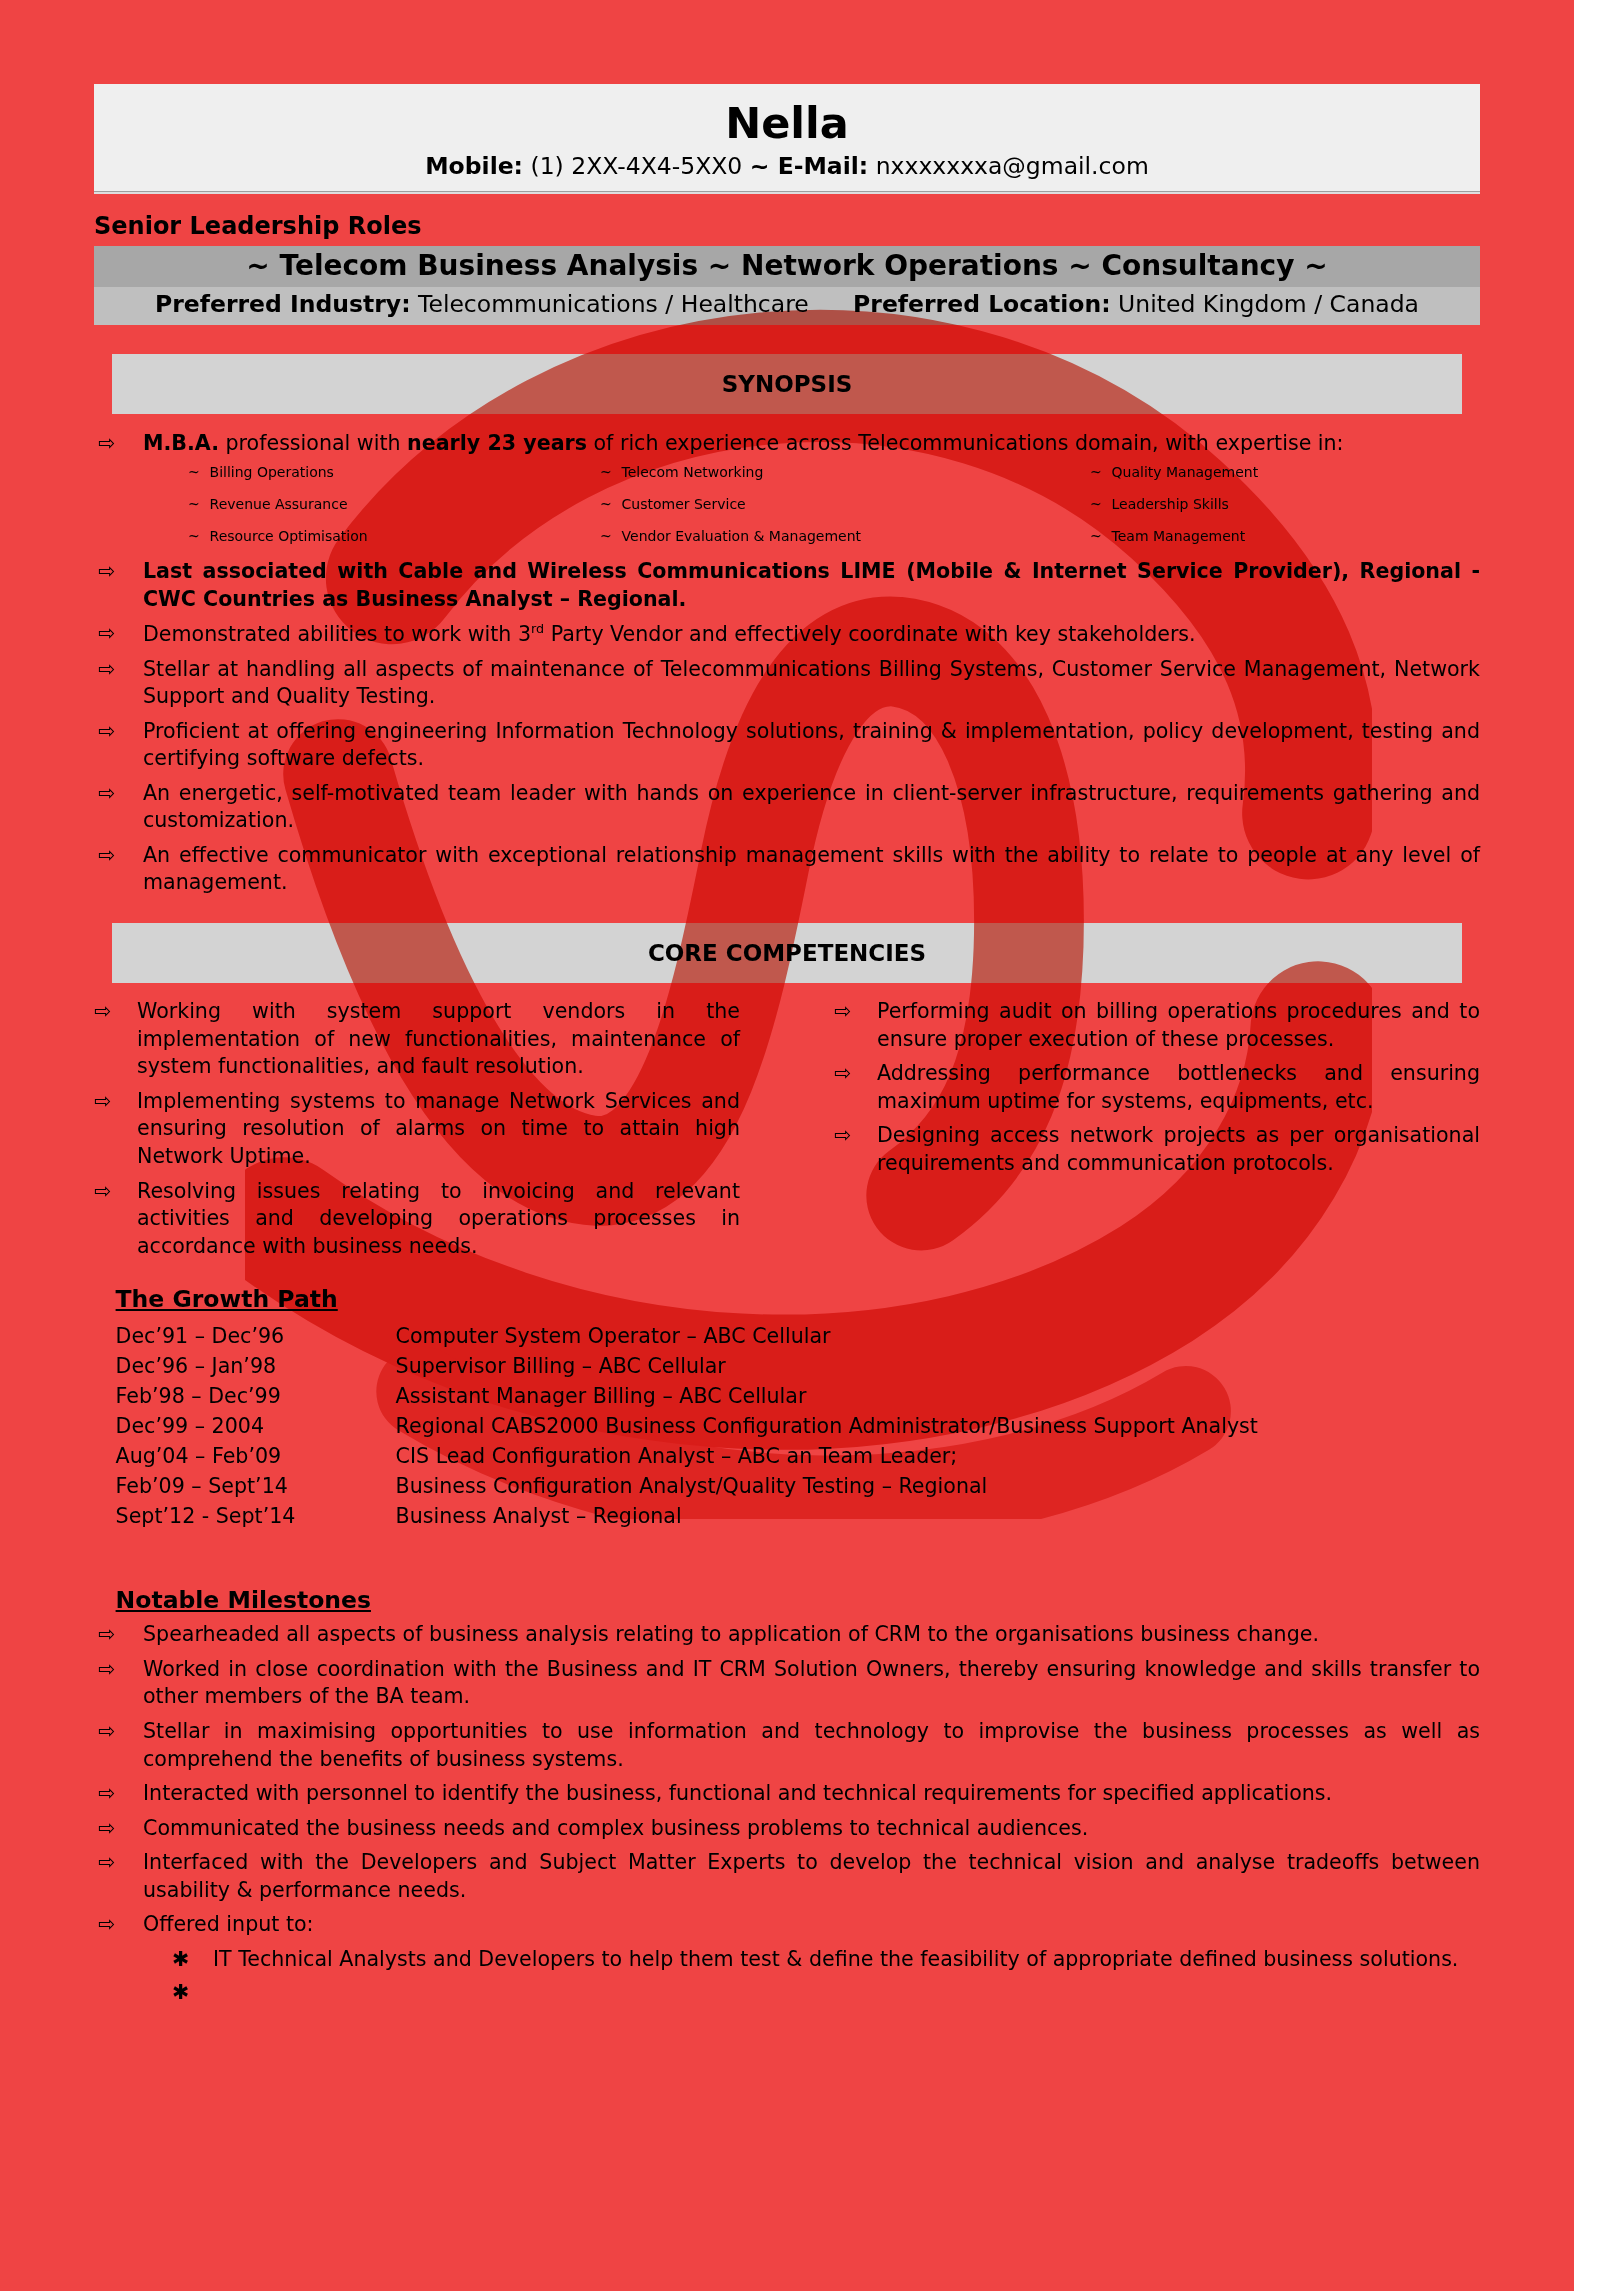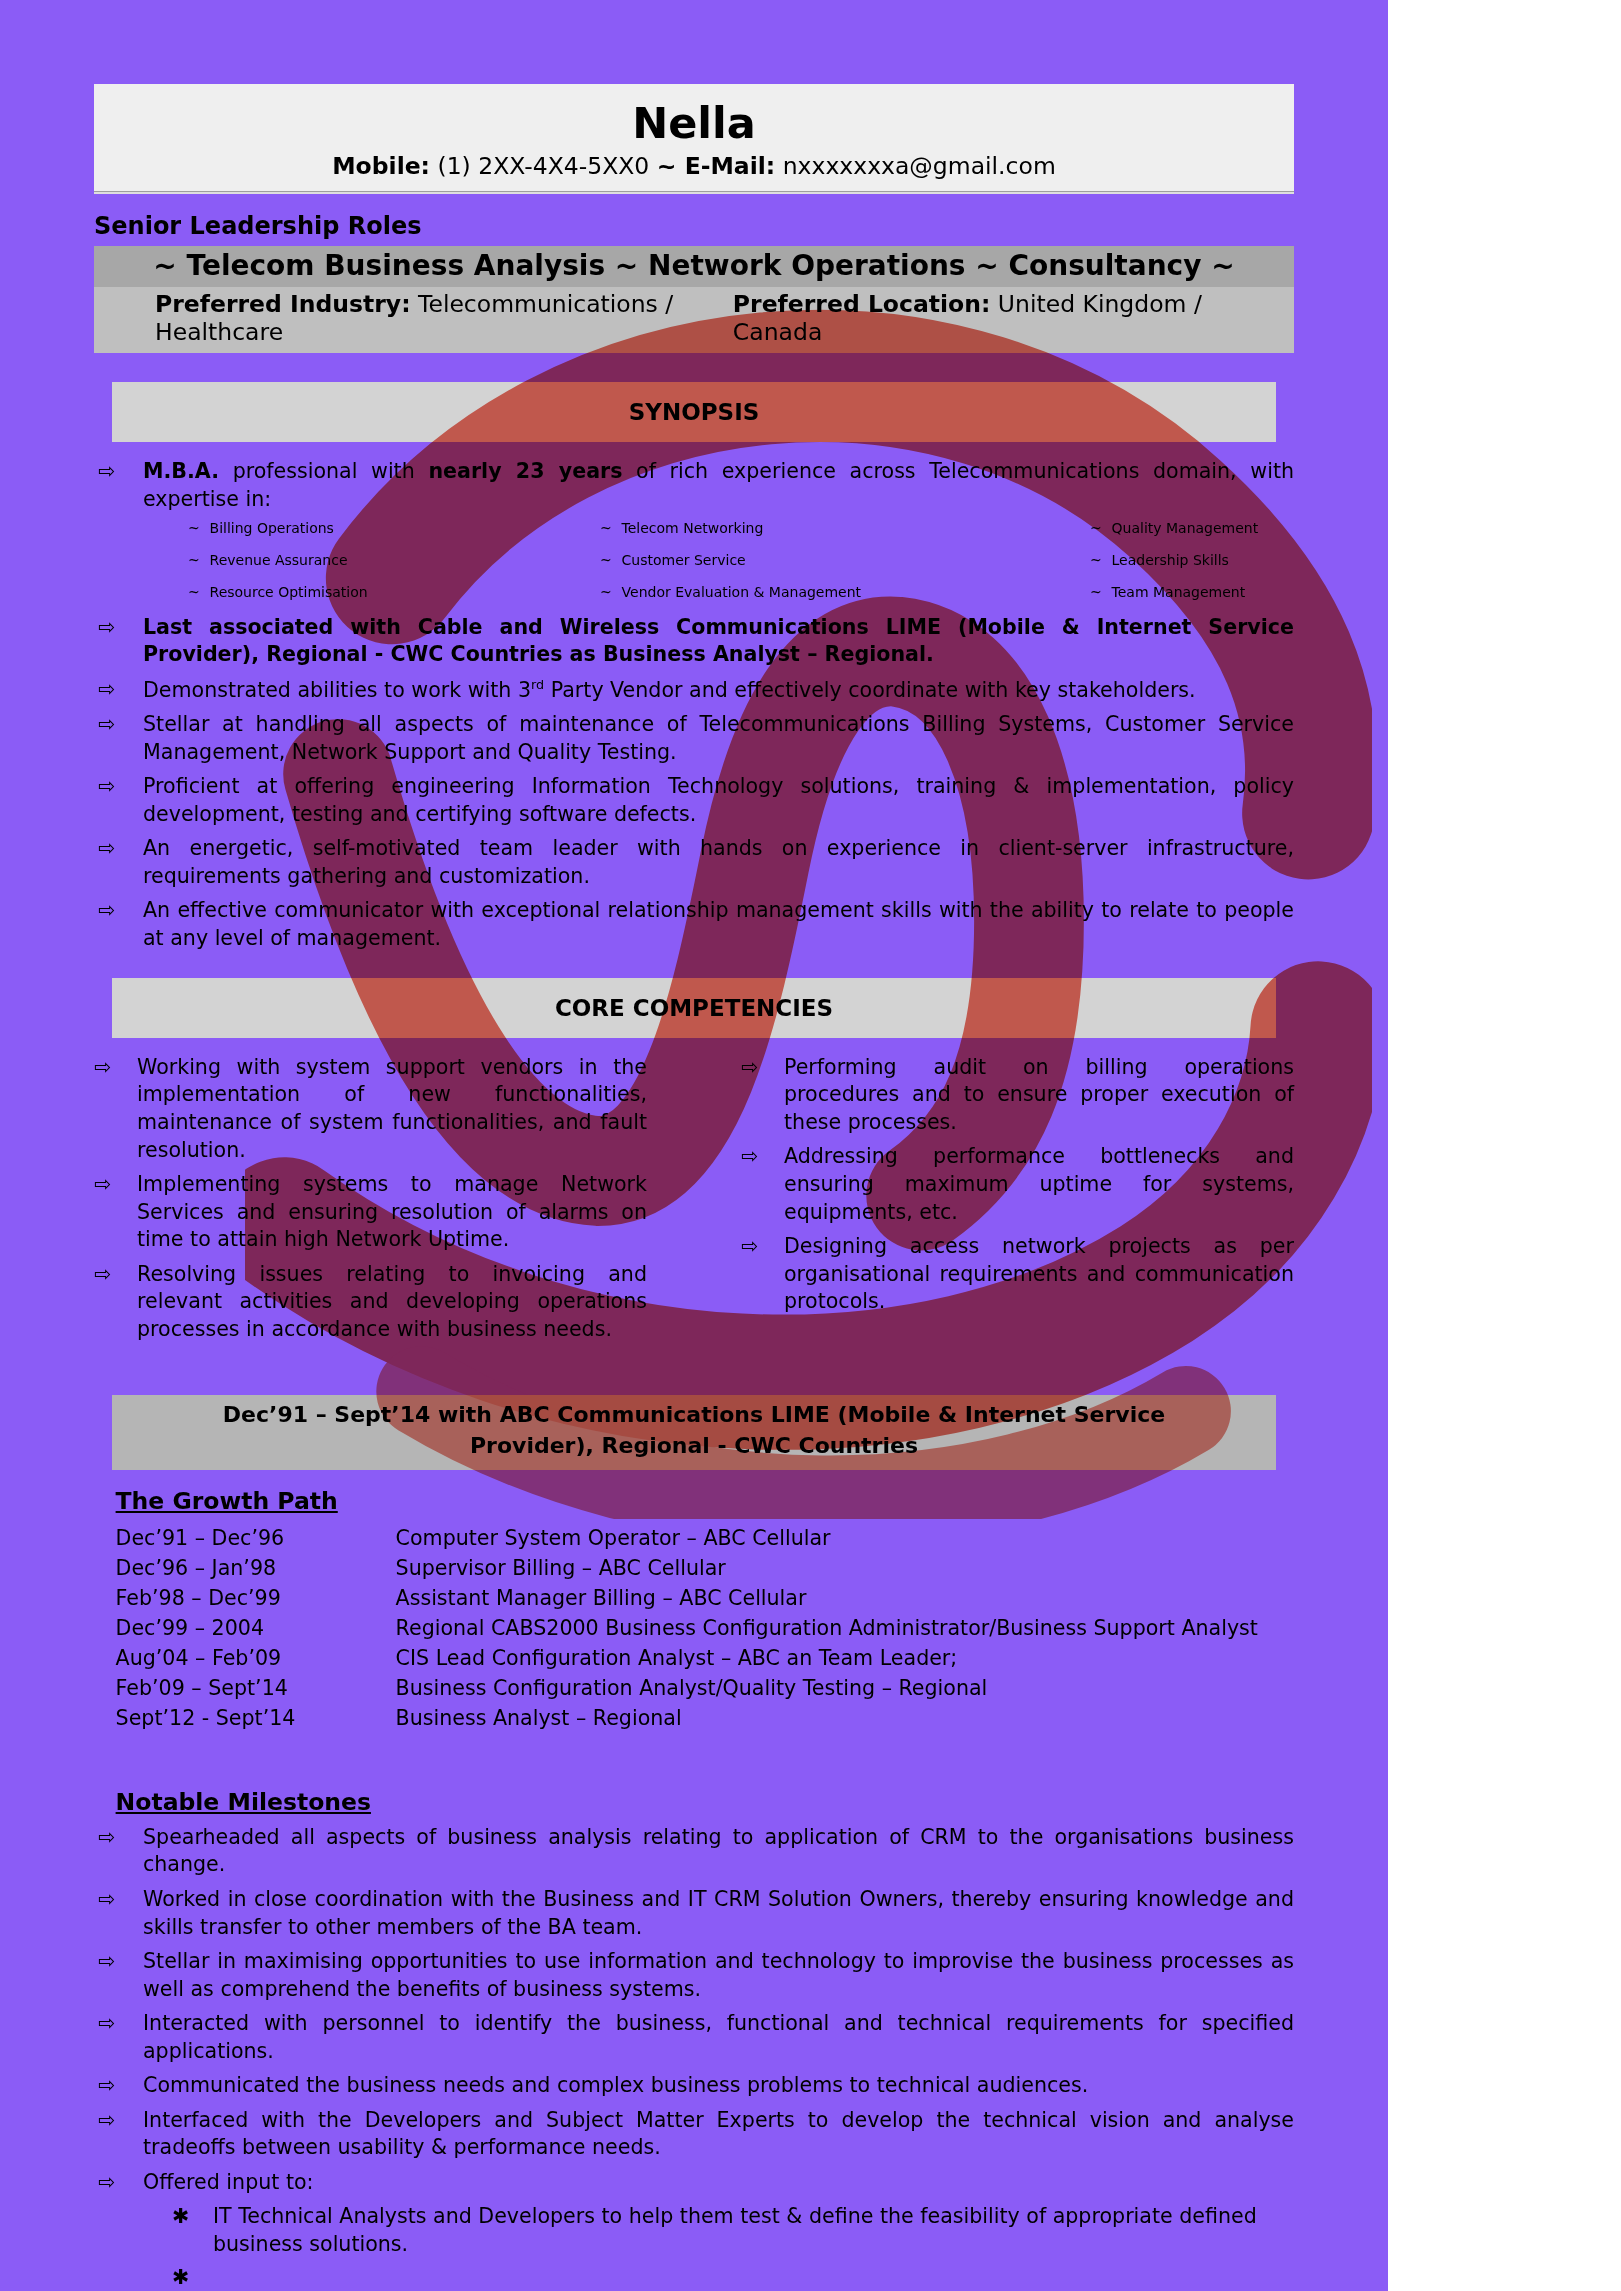--- a/index.html
+++ b/index.html
@@ -2,21 +2,21 @@
 <html><head>
 <meta charset="utf-8">
 <style>
   * { margin:0; padding:0; box-sizing:border-box; }
   html, body { background:#ffffff; }
   body {
     width:1621px; height:2292px;
     font-family:"DejaVu Sans","Liberation Sans",sans-serif;
     color:#000;
   }
-  .page { position:relative; width:1388px; height:2292px; overflow:hidden; background:#8b5cf6; }
+  .page { position:relative; width:1574px; height:2292px; overflow:hidden; background:#ef4444; }
   .content { position:relative; z-index:1; padding:84px 94px 39px; }
 
   
   .watermark {
     position:absolute; left:245px; top:284px; z-index:5;
     pointer-events:none; mix-blend-mode:multiply; opacity:.78;
   }
 
   
   .header-box { background:#efefef; text-align:center; padding:13.7px 0 11.8px; }
@@ -169,21 +169,20 @@
           <div class="btxt">Addressing performance bottlenecks and ensuring maximum uptime for systems, equipments, etc.</div>
         </div>
         <div class="bullet">
           <span class="marker">⇨</span>
           <div class="btxt">Designing access network projects as per organisational requirements and communication protocols.</div>
         </div>
       </div>
     </div>
 
 
-    <div class="career-banner">Dec’91 – Sept’14 with ABC Communications LIME (Mobile &amp; Internet Service Provider), Regional - CWC Countries</div>
 
     <div class="underline-heading">The Growth Path</div>
 
     <div class="growth">
       <div class="growth-row">
         <div class="growth-period">Dec’91 – Dec’96</div>
         <div class="growth-role">Computer System Operator – ABC Cellular</div>
       </div>
       <div class="growth-row">
         <div class="growth-period">Dec’96 – Jan’98</div>

